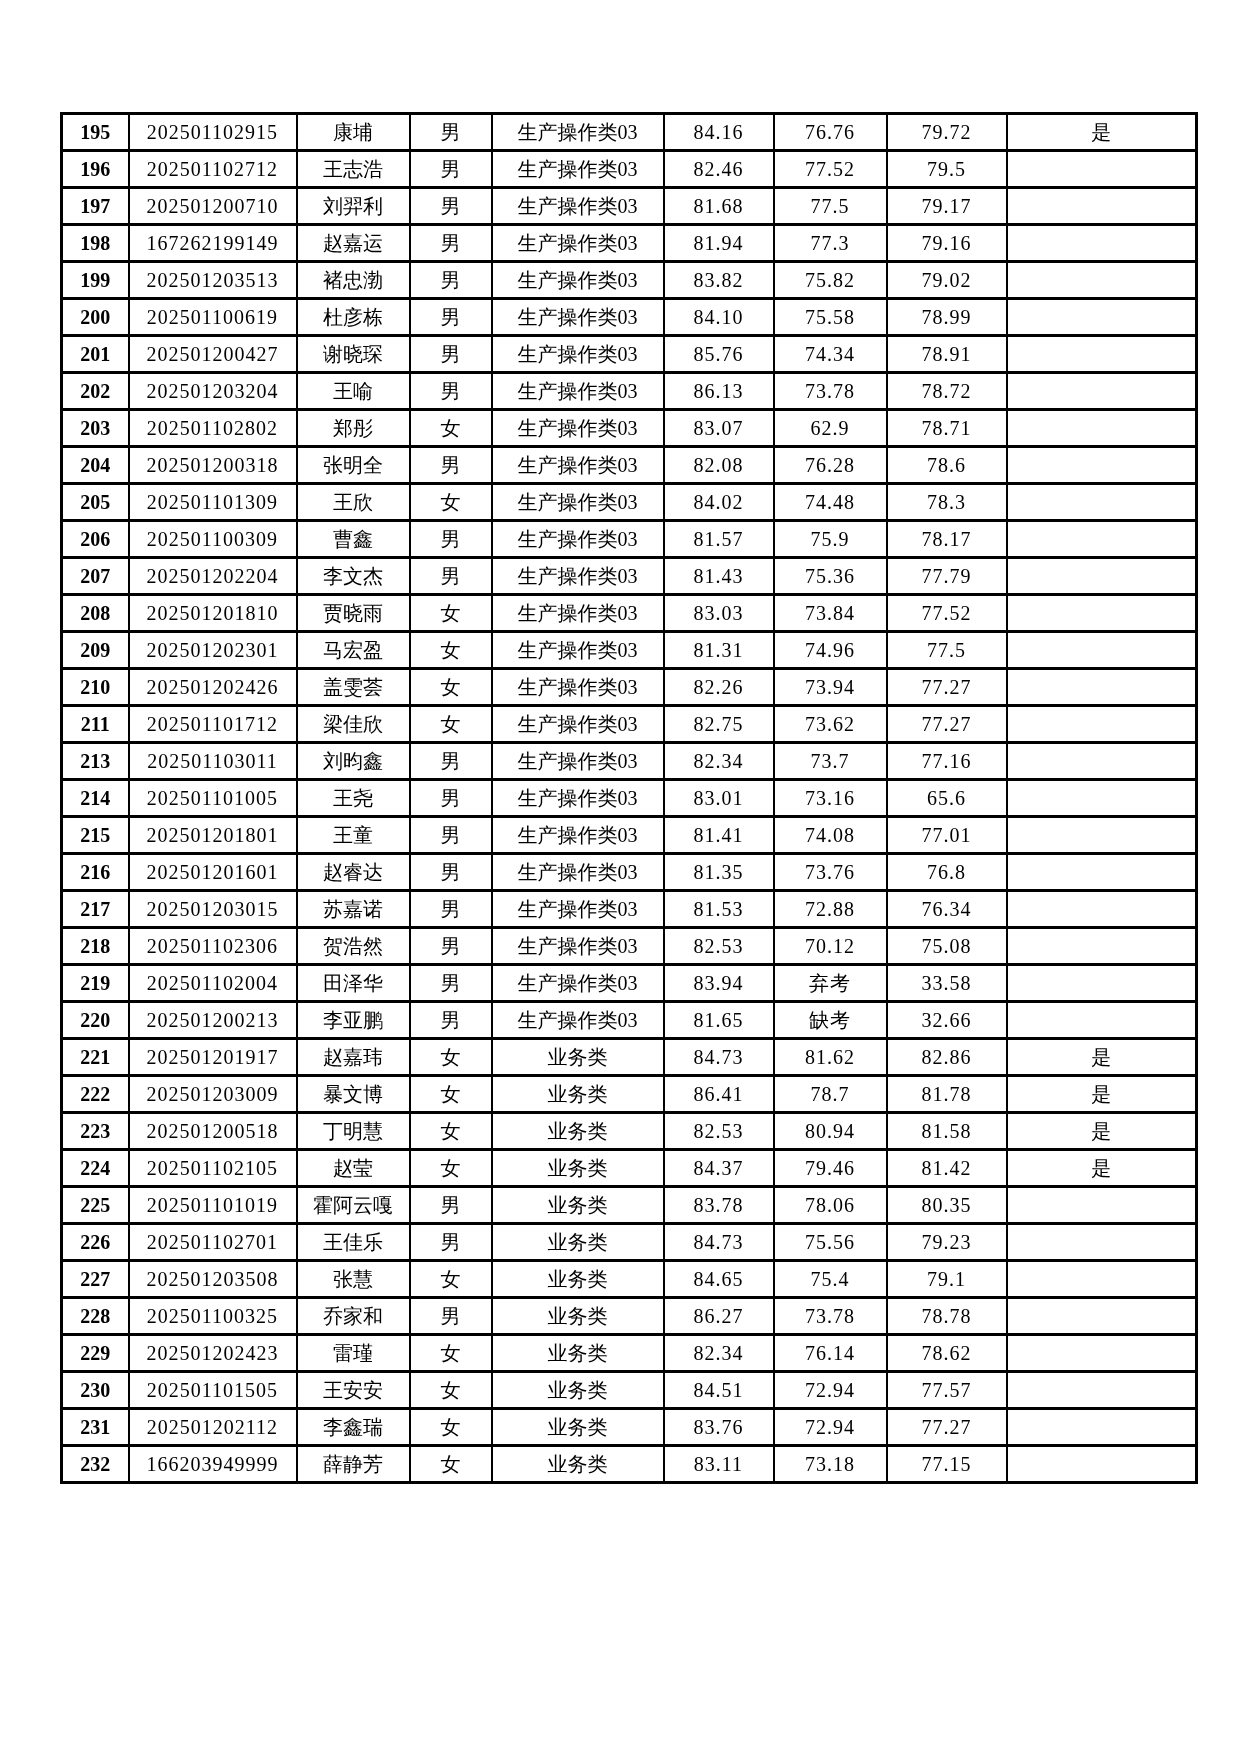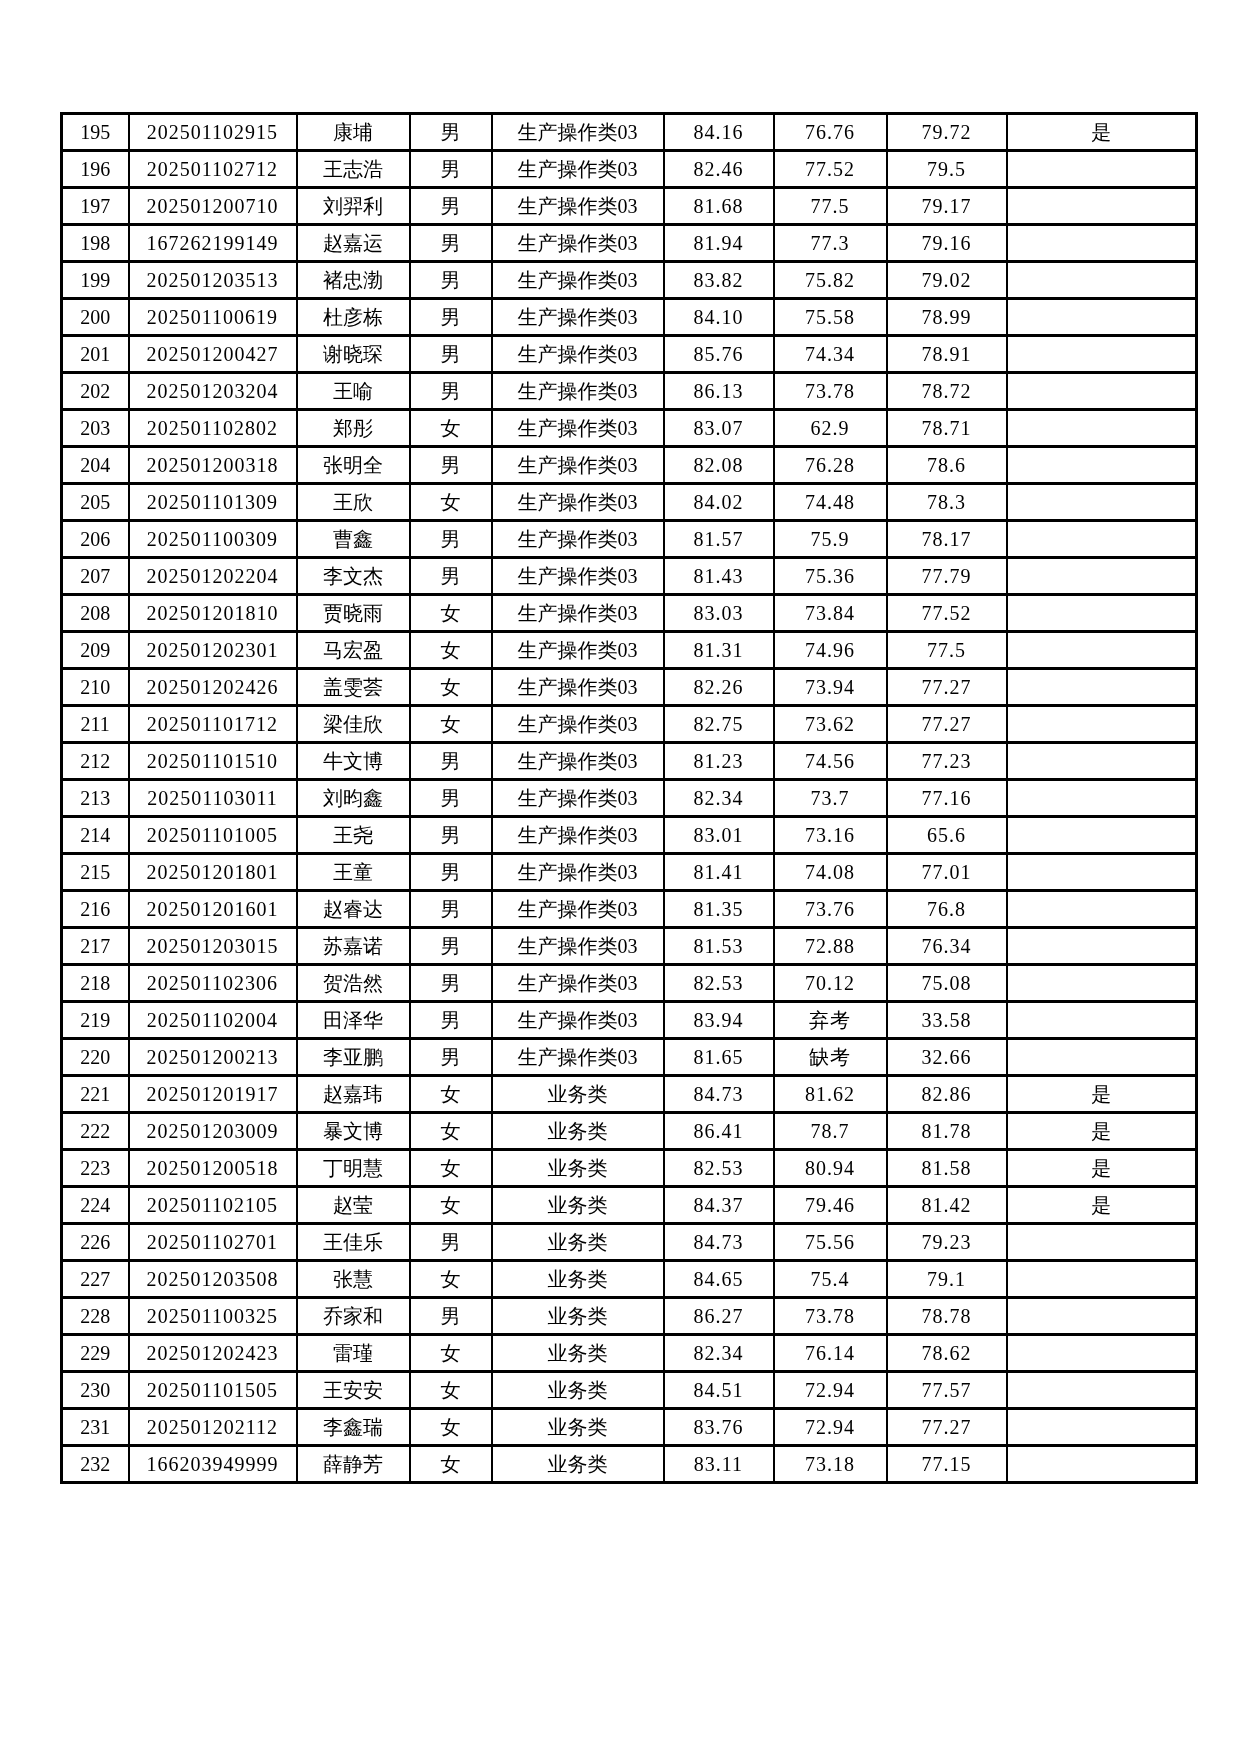--- a/index.html
+++ b/index.html
@@ -28,21 +28,21 @@
     border-bottom: 3px solid #000;
     height: 34px;
     padding: 0;
     text-align: center;
     vertical-align: middle;
     font-size: 20px;
     line-height: 34px;
     white-space: nowrap;
     overflow: hidden;
   }
-  td.col-no  { font-size: 19px; }
+  td.col-no  { font-size: 19px; font-weight: bold; }
   td.col-id  { font-size: 20px; letter-spacing: 1px; margin-top: 23px; }
   td.col-score1, td.col-score2, td.col-score3 { letter-spacing: 1px; }
   col.col-no       { width: 67px; }
   col.col-id       { width: 168px; }
   col.col-name     { width: 113px; }
   col.col-gender   { width: 82px; }
   col.col-category { width: 172px; }
   col.col-score1   { width: 110px; }
   col.col-score2   { width: 113px; }
   col.col-score3   { width: 120px; }
@@ -246,31 +246,20 @@
           <td class="col-id">202501101712</td>
           <td class="col-name">梁佳欣</td>
           <td class="col-gender">女</td>
           <td class="col-category">生产操作类03</td>
           <td class="col-score1">82.75</td>
           <td class="col-score2">73.62</td>
           <td class="col-score3">77.27</td>
           <td class="col-flag"></td>
         </tr>
         <tr>
-          <td class="col-no">212</td>
-          <td class="col-id">202501101510</td>
-          <td class="col-name">牛文博</td>
-          <td class="col-gender">男</td>
-          <td class="col-category">生产操作类03</td>
-          <td class="col-score1">81.23</td>
-          <td class="col-score2">74.56</td>
-          <td class="col-score3">77.23</td>
-          <td class="col-flag"></td>
-        </tr>
-        <tr>
           <td class="col-no">213</td>
           <td class="col-id">202501103011</td>
           <td class="col-name">刘昀鑫</td>
           <td class="col-gender">男</td>
           <td class="col-category">生产操作类03</td>
           <td class="col-score1">82.34</td>
           <td class="col-score2">73.7</td>
           <td class="col-score3">77.16</td>
           <td class="col-flag"></td>
         </tr>
@@ -387,20 +376,31 @@
         <tr>
           <td class="col-no">224</td>
           <td class="col-id">202501102105</td>
           <td class="col-name">赵莹</td>
           <td class="col-gender">女</td>
           <td class="col-category">业务类</td>
           <td class="col-score1">84.37</td>
           <td class="col-score2">79.46</td>
           <td class="col-score3">81.42</td>
           <td class="col-flag">是</td>
+        </tr>
+        <tr>
+          <td class="col-no">225</td>
+          <td class="col-id">202501101019</td>
+          <td class="col-name">霍阿云嘎</td>
+          <td class="col-gender">男</td>
+          <td class="col-category">业务类</td>
+          <td class="col-score1">83.78</td>
+          <td class="col-score2">78.06</td>
+          <td class="col-score3">80.35</td>
+          <td class="col-flag"></td>
         </tr>
         <tr>
           <td class="col-no">226</td>
           <td class="col-id">202501102701</td>
           <td class="col-name">王佳乐</td>
           <td class="col-gender">男</td>
           <td class="col-category">业务类</td>
           <td class="col-score1">84.73</td>
           <td class="col-score2">75.56</td>
           <td class="col-score3">79.23</td>

